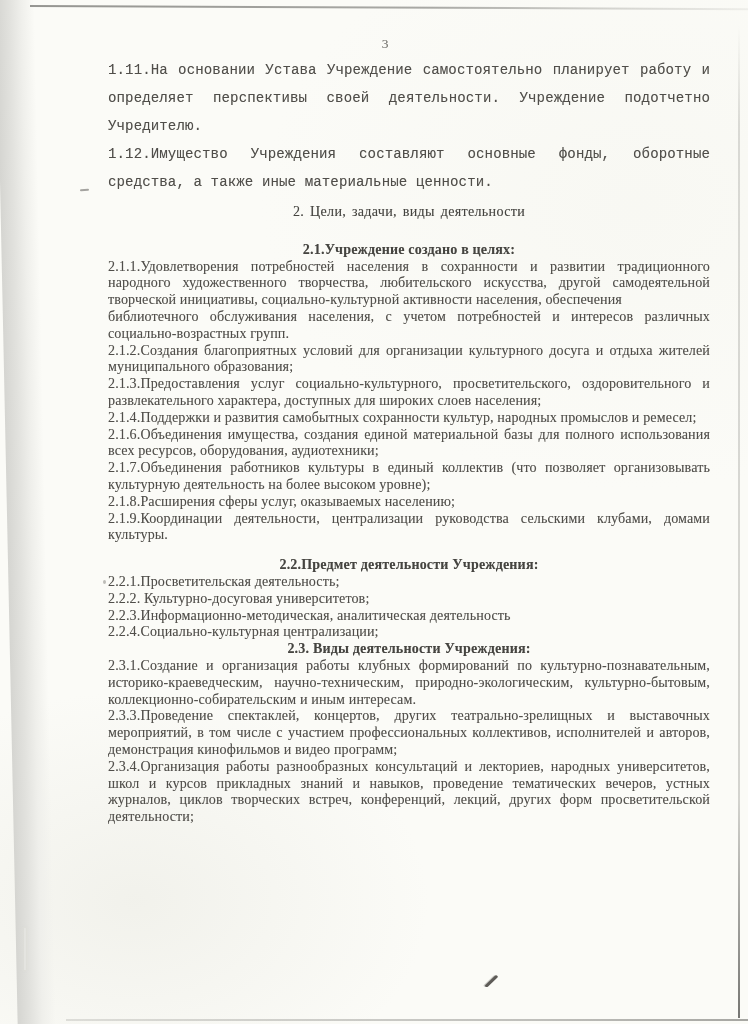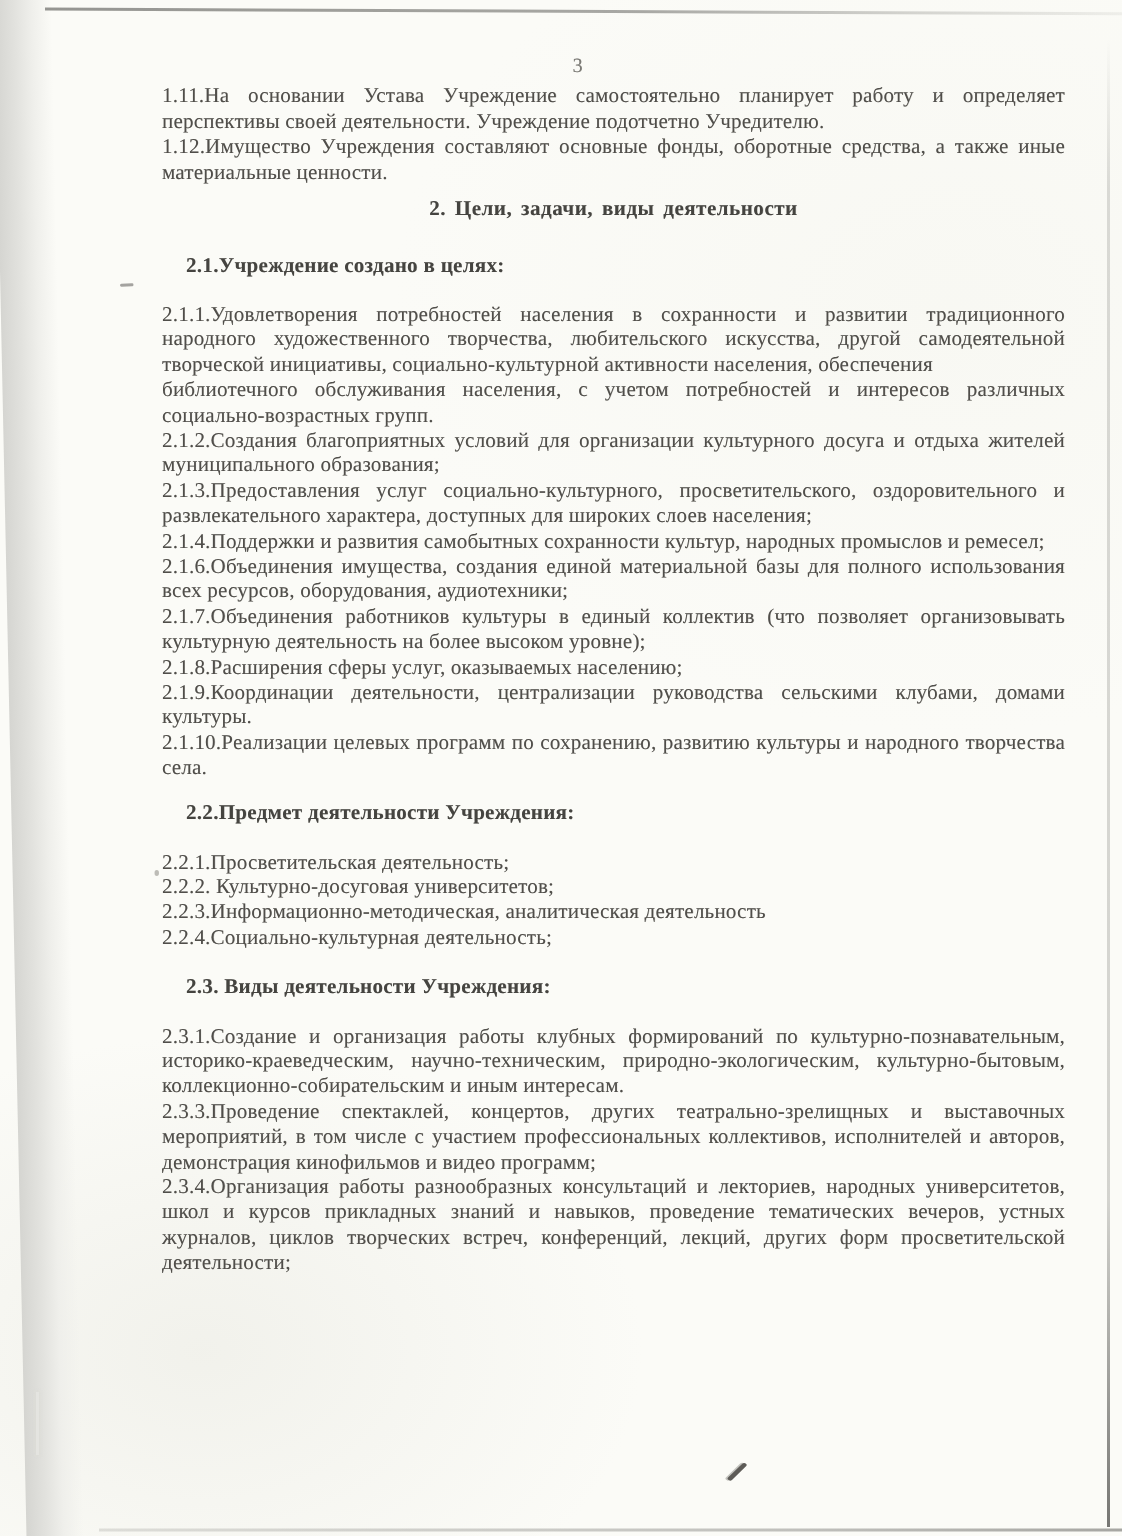--- a/index.html
+++ b/index.html
@@ -51,27 +51,27 @@
   .content {
     position:absolute; left:108px; top:0; width:602px; padding-top:36px;
     color:#504e4a; font-size:14px; line-height:16.8px;
     text-shadow:0.2px 0.2px 0.4px rgba(90,88,84,.35);
   }
   .page-number {
     text-align:center; transform:translateX(-24px);
     color:#7b7a75; font-size:13.5px; line-height:16px; margin-bottom:4px;
   }
   .p { margin:0; text-align:justify; letter-spacing:0.15px; }
-  .intro { line-height:17px; }
+  .intro { line-height:28px;font-family:Liberation Mono, monospace; }
   .pre { white-space:pre-line; }
   .h1 {
-    margin:8px 0 21px 0; font-weight:bold; text-align:center;
+    margin:8px 0 21px 0; font-weight:normal; text-align:center;
     color:#454440; letter-spacing:0.35px; word-spacing:2px;
   }
-  .h2 { margin:16px; font-weight:bold; text-align:left; color:#454440; letter-spacing:0.2px; }
+  .h2 { margin:0; font-weight:bold; text-align:center; color:#454440; letter-spacing:0.2px; }
   .h2.mt { margin-top:13px; }
 </style>
 </head>
 <body>
 
 <div class="scan">
   <div class="edge-left"></div>
   <div class="edge-top"></div>
   <div class="edge-right"></div>
   <div class="edge-bottom"></div>
@@ -91,26 +91,25 @@
     <p class="h2">2.1.Учреждение создано в целях:</p>
     <p class="p pre">2.1.1.Удовлетворения потребностей населения в сохранности и развитии традиционного народного художественного творчества, любительского искусства, другой самодеятельной творческой инициативы, социально-культурной активности населения, обеспечения
 библиотечного обслуживания населения, с учетом потребностей и интересов различных социально-возрастных групп.</p>
     <p class="p">2.1.2.Создания благоприятных условий для организации культурного досуга и отдыха жителей муниципального образования;</p>
     <p class="p">2.1.3.Предоставления услуг социально-культурного, просветительского, оздоровительного и развлекательного характера, доступных для широких слоев населения;</p>
     <p class="p">2.1.4.Поддержки и развития самобытных сохранности культур, народных промыслов и ремесел;</p>
     <p class="p">2.1.6.Объединения имущества, создания единой материальной базы для полного использования всех ресурсов, оборудования, аудиотехники;</p>
     <p class="p">2.1.7.Объединения работников культуры в единый коллектив (что позволяет организовывать культурную деятельность на более высоком уровне);</p>
     <p class="p">2.1.8.Расширения сферы услуг, оказываемых населению;</p>
     <p class="p">2.1.9.Координации деятельности, централизации руководства сельскими клубами, домами культуры.</p>
-    <p class="p">2.1.10.Реализации целевых программ по сохранению, развитию культуры и народного творчества села.</p>
 
     <p class="h2 mt">2.2.Предмет деятельности Учреждения:</p>
     <p class="p">2.2.1.Просветительская деятельность;</p>
     <p class="p">2.2.2. Культурно-досуговая университетов;</p>
     <p class="p">2.2.3.Информационно-методическая, аналитическая деятельность</p>
-    <p class="p">2.2.4.Социально-культурная деятельность;</p>
+    <p class="p">2.2.4.Социально-культурная централизации;</p>
 
     <p class="h2">2.3. Виды деятельности Учреждения:</p>
     <p class="p">2.3.1.Создание и организация работы клубных формирований по культурно-познавательным, историко-краеведческим, научно-техническим, природно-экологическим, культурно-бытовым, коллекционно-собирательским и иным интересам.</p>
     <p class="p">2.3.3.Проведение спектаклей, концертов, других театрально-зрелищных и выставочных мероприятий, в том числе с участием профессиональных коллективов, исполнителей и авторов, демонстрация кинофильмов и видео программ;</p>
     <p class="p">2.3.4.Организация работы разнообразных консультаций и лекториев, народных университетов, школ и курсов прикладных знаний и навыков, проведение тематических вечеров, устных журналов, циклов творческих встреч, конференций, лекций, других форм просветительской деятельности;</p>
   </div>
 </div>
 
 </body></html>

